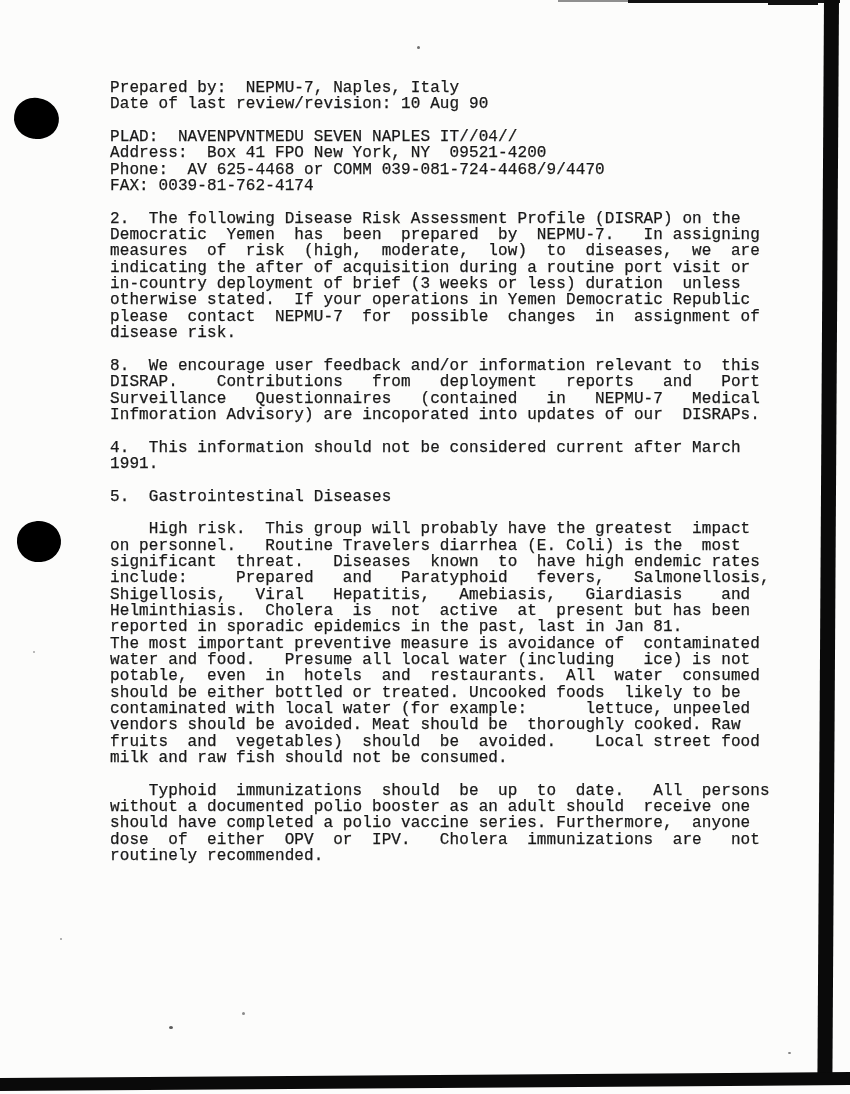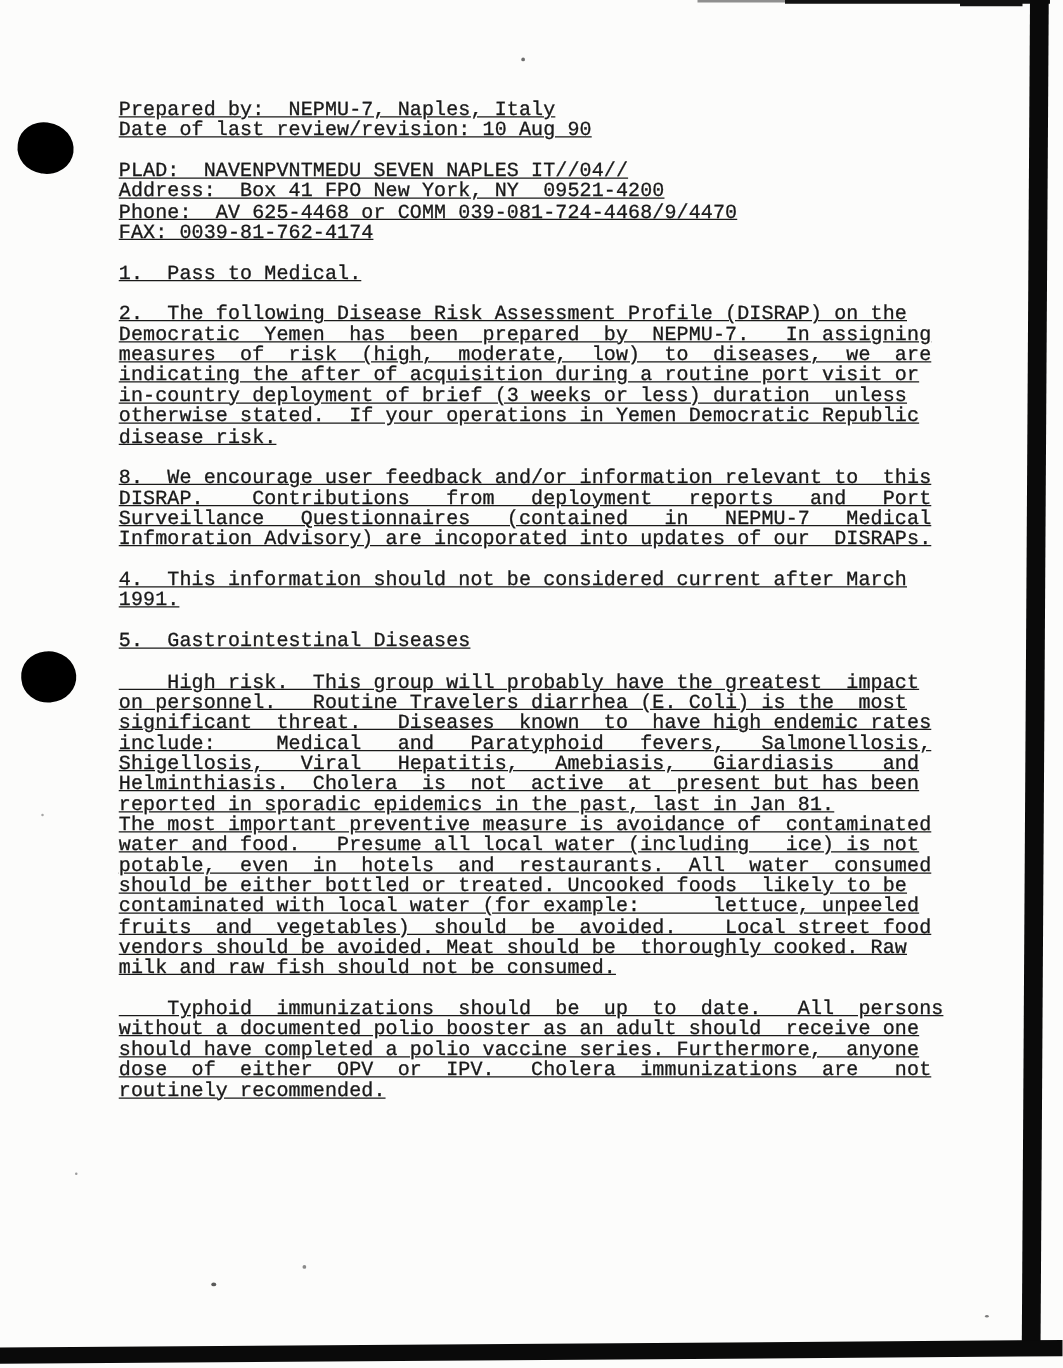--- a/index.html
+++ b/index.html
@@ -11,23 +11,22 @@
   html,body{margin:0;padding:0;}
   body{
     width:850px;height:1094px;
     background:var(--paper);
     position:relative;
     overflow:hidden;
     font-family:"Liberation Mono","DejaVu Sans Mono",monospace;
   }
   .doc{
     position:absolute;
-    left:95px;top:80px;
+    left:110px;top:80px;
     color:var(--ink);
-    text-decoration:underline;
     -webkit-text-stroke:0.25px var(--ink);
   }
   .block + .block{margin-top:16.35px;}
   .line{
     white-space:pre;
     font-size:16px;
     line-height:16.35px;
     letter-spacing:0.1px;
   }
   .punch{
@@ -71,59 +70,57 @@
         <div class="line">Prepared by:  NEPMU-7, Naples, Italy</div>
         <div class="line">Date of last review/revision: 10 Aug 90</div>
       </div>
       <div class="block">
         <div class="line">PLAD:  NAVENPVNTMEDU SEVEN NAPLES IT//04//</div>
         <div class="line">Address:  Box 41 FPO New York, NY  09521-4200</div>
         <div class="line">Phone:  AV 625-4468 or COMM 039-081-724-4468/9/4470</div>
         <div class="line">FAX: 0039-81-762-4174</div>
       </div>
       <div class="block">
-        <div class="line">1.  Pass to Medical.</div>
-      </div>
-      <div class="block">
         <div class="line">2.  The following Disease Risk Assessment Profile (DISRAP) on the</div>
         <div class="line">Democratic  Yemen  has  been  prepared  by  NEPMU-7.   In assigning</div>
         <div class="line">measures  of  risk  (high,  moderate,  low)  to  diseases,  we  are</div>
         <div class="line">indicating the after of acquisition during a routine port visit or</div>
         <div class="line">in-country deployment of brief (3 weeks or less) duration  unless</div>
         <div class="line">otherwise stated.  If your operations in Yemen Democratic Republic</div>
+        <div class="line">please  contact  NEPMU-7  for  possible  changes  in  assignment of</div>
         <div class="line">disease risk.</div>
       </div>
       <div class="block">
         <div class="line">8.  We encourage user feedback and/or information relevant to  this</div>
         <div class="line">DISRAP.    Contributions   from   deployment   reports   and   Port</div>
         <div class="line">Surveillance   Questionnaires   (contained   in   NEPMU-7   Medical</div>
         <div class="line">Infmoration Advisory) are incoporated into updates of our  DISRAPs.</div>
       </div>
       <div class="block">
         <div class="line">4.  This information should not be considered current after March</div>
         <div class="line">1991.</div>
       </div>
       <div class="block">
         <div class="line">5.  Gastrointestinal Diseases</div>
       </div>
       <div class="block">
         <div class="line">    High risk.  This group will probably have the greatest  impact</div>
         <div class="line">on personnel.   Routine Travelers diarrhea (E. Coli) is the  most</div>
         <div class="line">significant  threat.   Diseases  known  to  have high endemic rates</div>
-        <div class="line">include:     Medical   and   Paratyphoid   fevers,   Salmonellosis,</div>
+        <div class="line">include:     Prepared   and   Paratyphoid   fevers,   Salmonellosis,</div>
         <div class="line">Shigellosis,   Viral   Hepatitis,   Amebiasis,   Giardiasis    and</div>
         <div class="line">Helminthiasis.  Cholera  is  not  active  at  present but has been</div>
         <div class="line">reported in sporadic epidemics in the past, last in Jan 81.</div>
         <div class="line">The most important preventive measure is avoidance of  contaminated</div>
         <div class="line">water and food.   Presume all local water (including   ice) is not</div>
         <div class="line">potable,  even  in  hotels  and  restaurants.  All  water  consumed</div>
         <div class="line">should be either bottled or treated. Uncooked foods  likely to be</div>
         <div class="line">contaminated with local water (for example:      lettuce, unpeeled</div>
+        <div class="line">vendors should be avoided. Meat should be  thoroughly cooked. Raw</div>
         <div class="line">fruits  and  vegetables)  should  be  avoided.    Local street food</div>
-        <div class="line">vendors should be avoided. Meat should be  thoroughly cooked. Raw</div>
         <div class="line">milk and raw fish should not be consumed.</div>
       </div>
       <div class="block">
         <div class="line">    Typhoid  immunizations  should  be  up  to  date.   All  persons</div>
         <div class="line">without a documented polio booster as an adult should  receive one</div>
         <div class="line">should have completed a polio vaccine series. Furthermore,  anyone</div>
         <div class="line">dose  of  either  OPV  or  IPV.   Cholera  immunizations  are   not</div>
         <div class="line">routinely recommended.</div>
       </div>
     </div>

